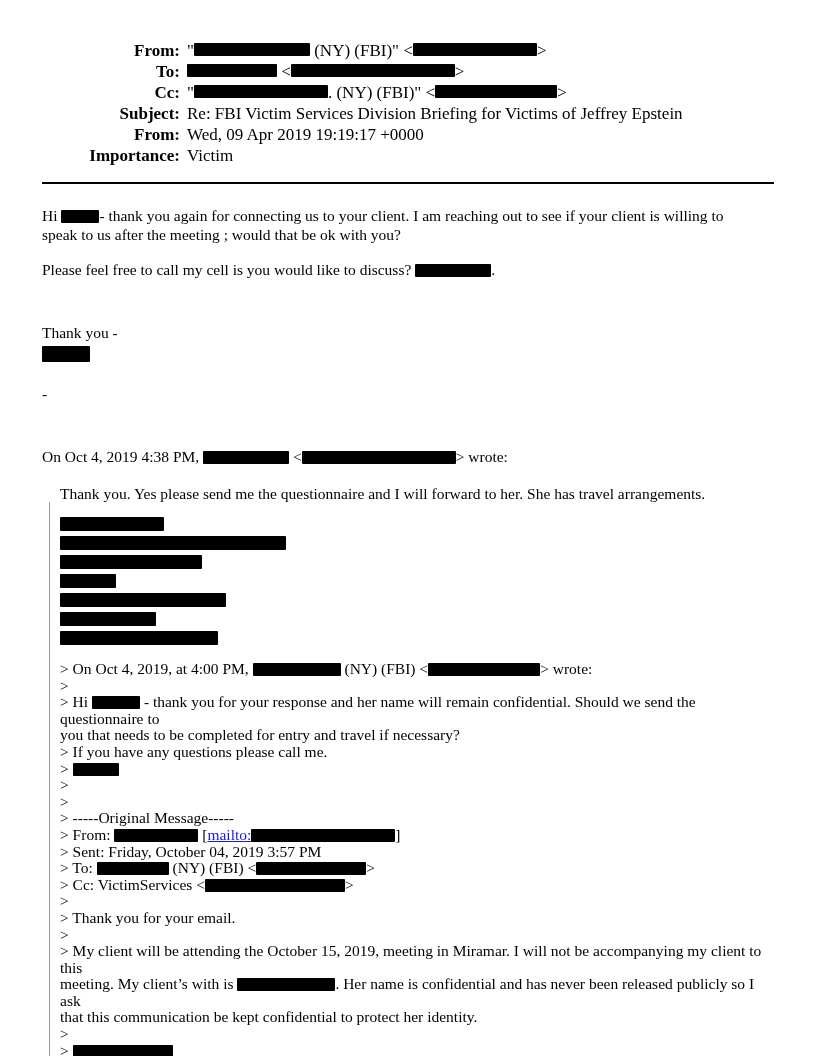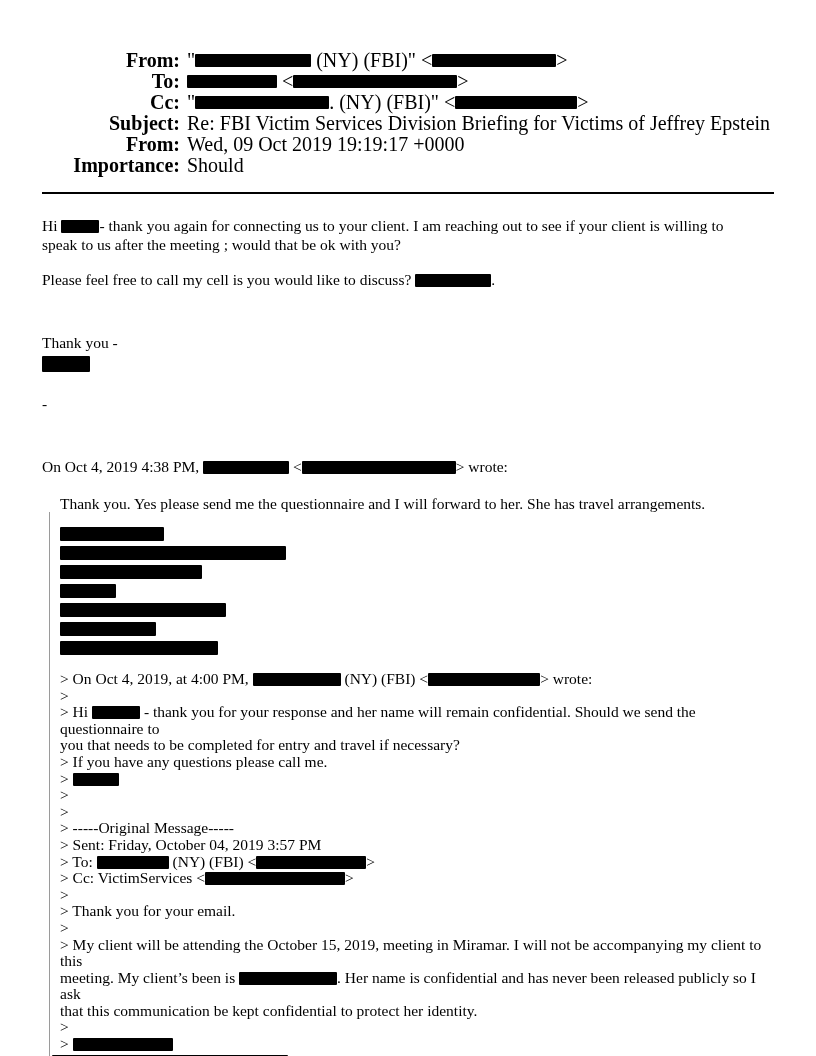--- a/index.html
+++ b/index.html
@@ -18,23 +18,22 @@
   .page {
     position: relative;
     width: 816px;
     height: 1056px;
     box-sizing: border-box;
     padding: 40px 42px 0 42px;
   }
 
   
   .header {
-    margin-top: 10px;
     margin-left: 20px;
-    font-size: 20px;
+    font-size: 17px;
     line-height: 21px;
   }
   .hrow {
     display: flex;
     align-items: baseline;
     white-space: nowrap;
     min-height: 21px;
   }
   .hlabel {
     width: 118px;
@@ -149,26 +148,26 @@
       </div>
     </div>
 
     <div class="hrow">
       <div class="hlabel">Subject:</div>
       <div class="hvalue">Re: FBI Victim Services Division Briefing for Victims of Jeffrey Epstein</div>
     </div>
 
     <div class="hrow">
       <div class="hlabel">From:</div>
-      <div class="hvalue">Wed, 09 Oct 2019 19:19:17 +0000</div>
+      <div class="hvalue">Wed, 09 Apr 2019 19:19:17 +0000</div>
     </div>
 
     <div class="hrow">
       <div class="hlabel">Importance:</div>
-      <div class="hvalue">Should</div>
+      <div class="hvalue">Victim</div>
     </div>
   </div>
 
   <hr class="rule">
 
   <div class="body">
 
     <p class="p">
       <span>Hi</span>
       <span class="r" style="width:38px;"></span><span>- thank you again for connecting us to your client. I am reaching out to see if your client is willing to</span><br>
@@ -222,35 +221,40 @@
           <span>you that needs to be completed for entry and travel if necessary?</span>
         </p>
         <p class="ql">&gt; If you have any questions please call me.</p>
         <p class="ql">
           <span>&gt;</span>
           <span class="r" style="width:46px;"></span>
         </p>
         <p class="ql">&gt;</p>
         <p class="ql">&gt;</p>
         <p class="ql">&gt; -----Original Message-----</p>
+        <p class="ql">
+          <span>&gt; From:</span>
+          <span class="r" style="width:84px;"></span>
+          <span>[</span><a class="mailto" href="#">mailto:</a><span class="r" style="width:144px;"></span><span>]</span>
+        </p>
         <p class="ql">&gt; Sent: Friday, October 04, 2019 3:57 PM</p>
         <p class="ql">
           <span>&gt; To:</span>
           <span class="r" style="width:72px;"></span>
           <span>(NY) (FBI) &lt;</span><span class="r" style="width:110px;"></span><span>&gt;</span>
         </p>
         <p class="ql">
           <span>&gt; Cc: VictimServices &lt;</span><span class="r" style="width:140px;"></span><span>&gt;</span>
         </p>
         <p class="ql">&gt;</p>
         <p class="ql">&gt; Thank you for your email.</p>
         <p class="ql">&gt;</p>
         <p class="ql">
           <span>&gt; My client will be attending the October 15, 2019, meeting in Miramar.  I will not be accompanying my client to this</span><br>
-          <span>meeting.  My client’s been is</span>
+          <span>meeting.  My client’s with is</span>
           <span class="r" style="width:98px;"></span><span>.  Her name is confidential and has never been released publicly so I ask</span><br>
           <span>that this communication be kept confidential to protect her identity.</span>
         </p>
         <p class="ql">&gt;</p>
         <p class="ql">
           <span>&gt;</span>
           <span class="r" style="width:100px;"></span>
         </p>
         <p class="ql">
           <span class="r" style="width:236px;margin-left:-8px;"></span>.

